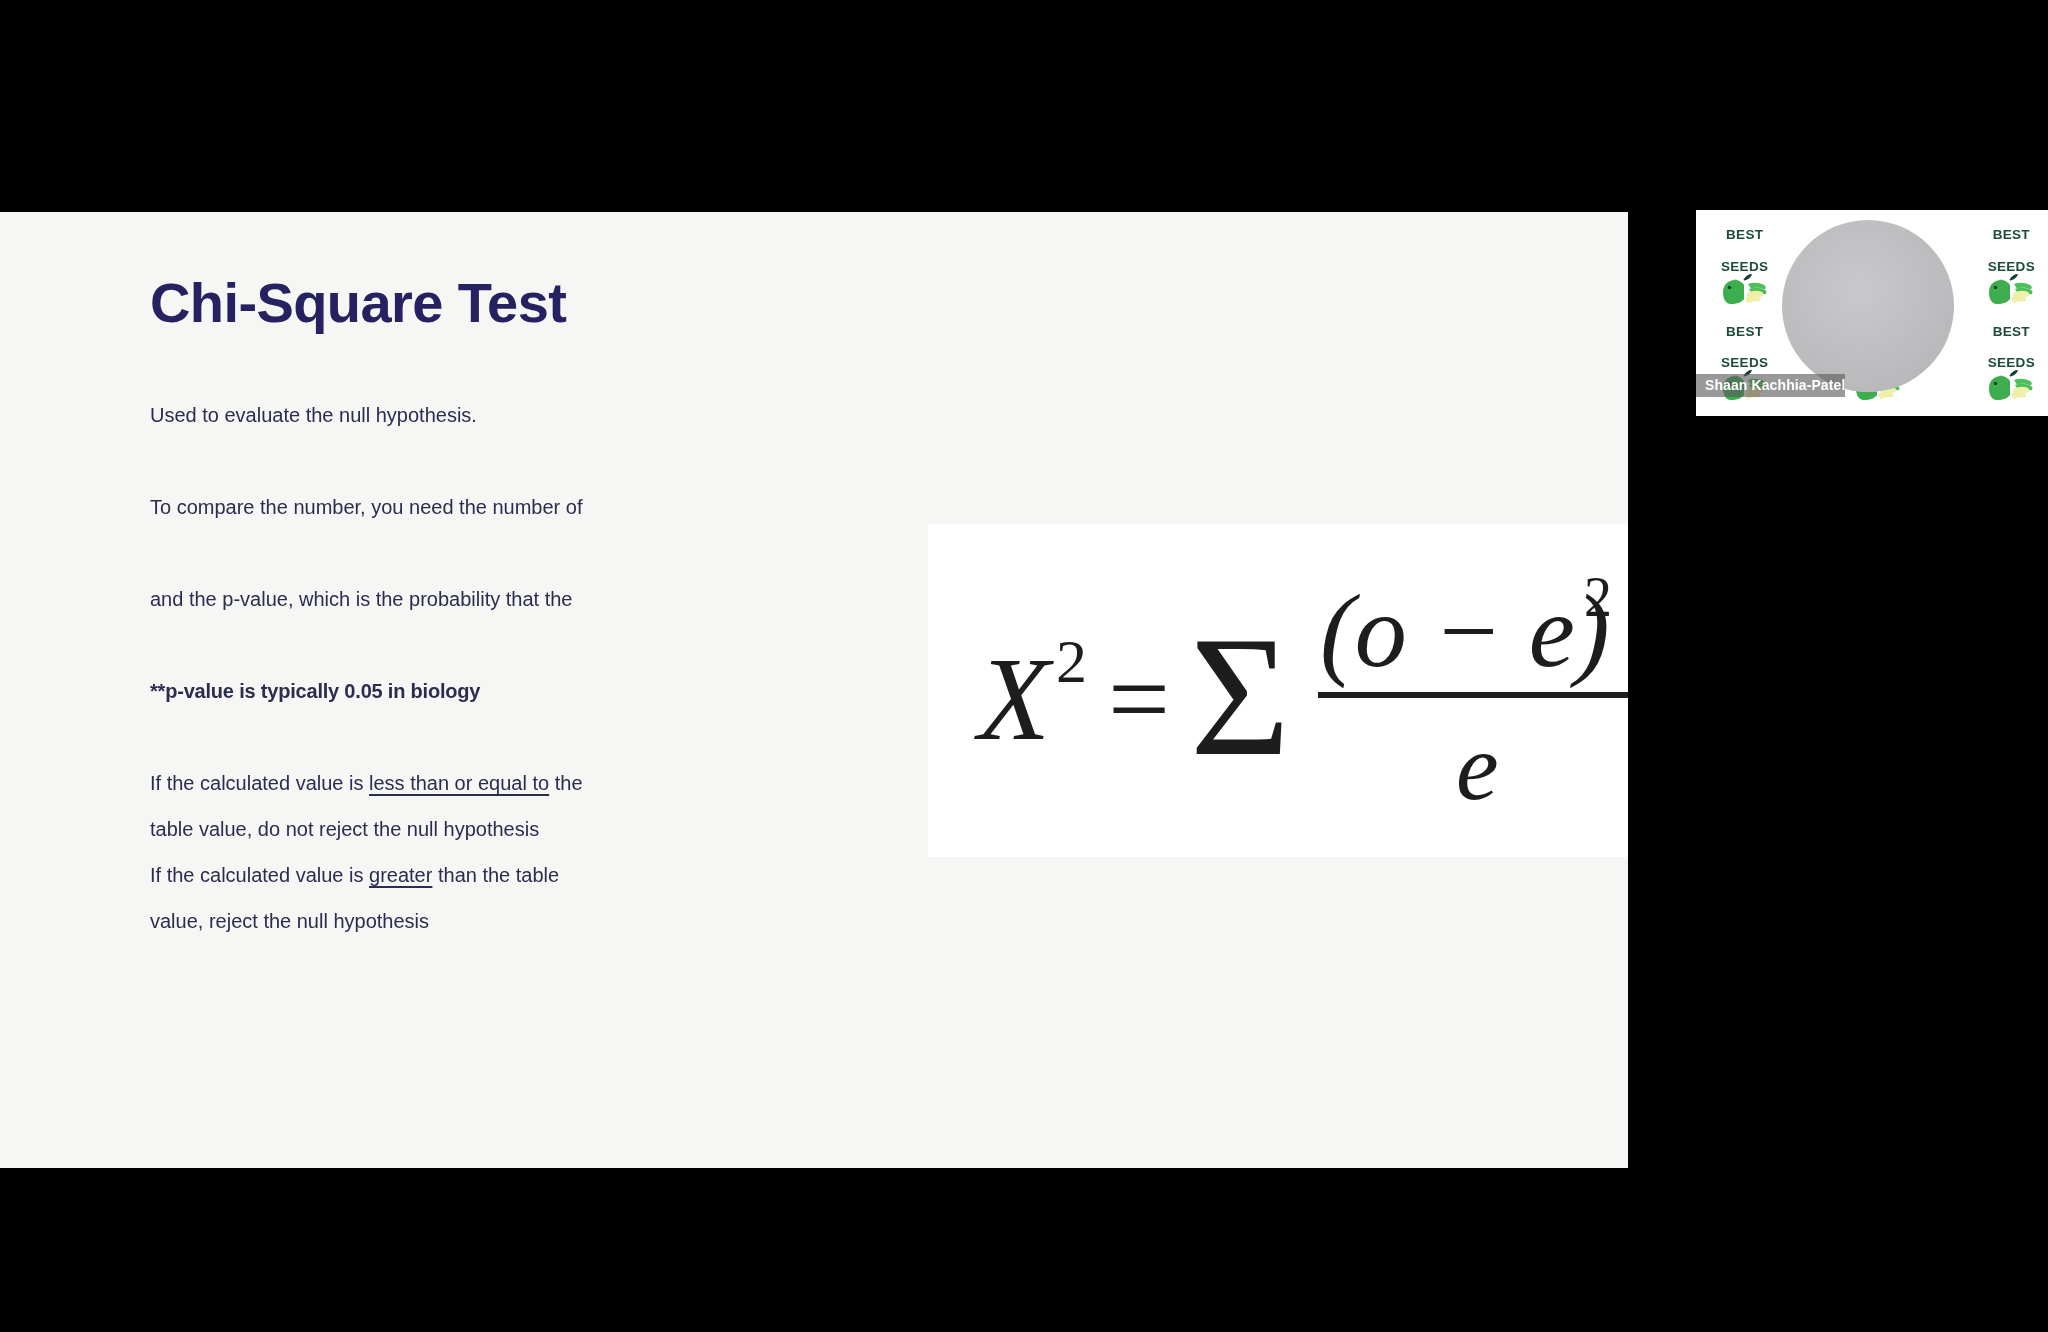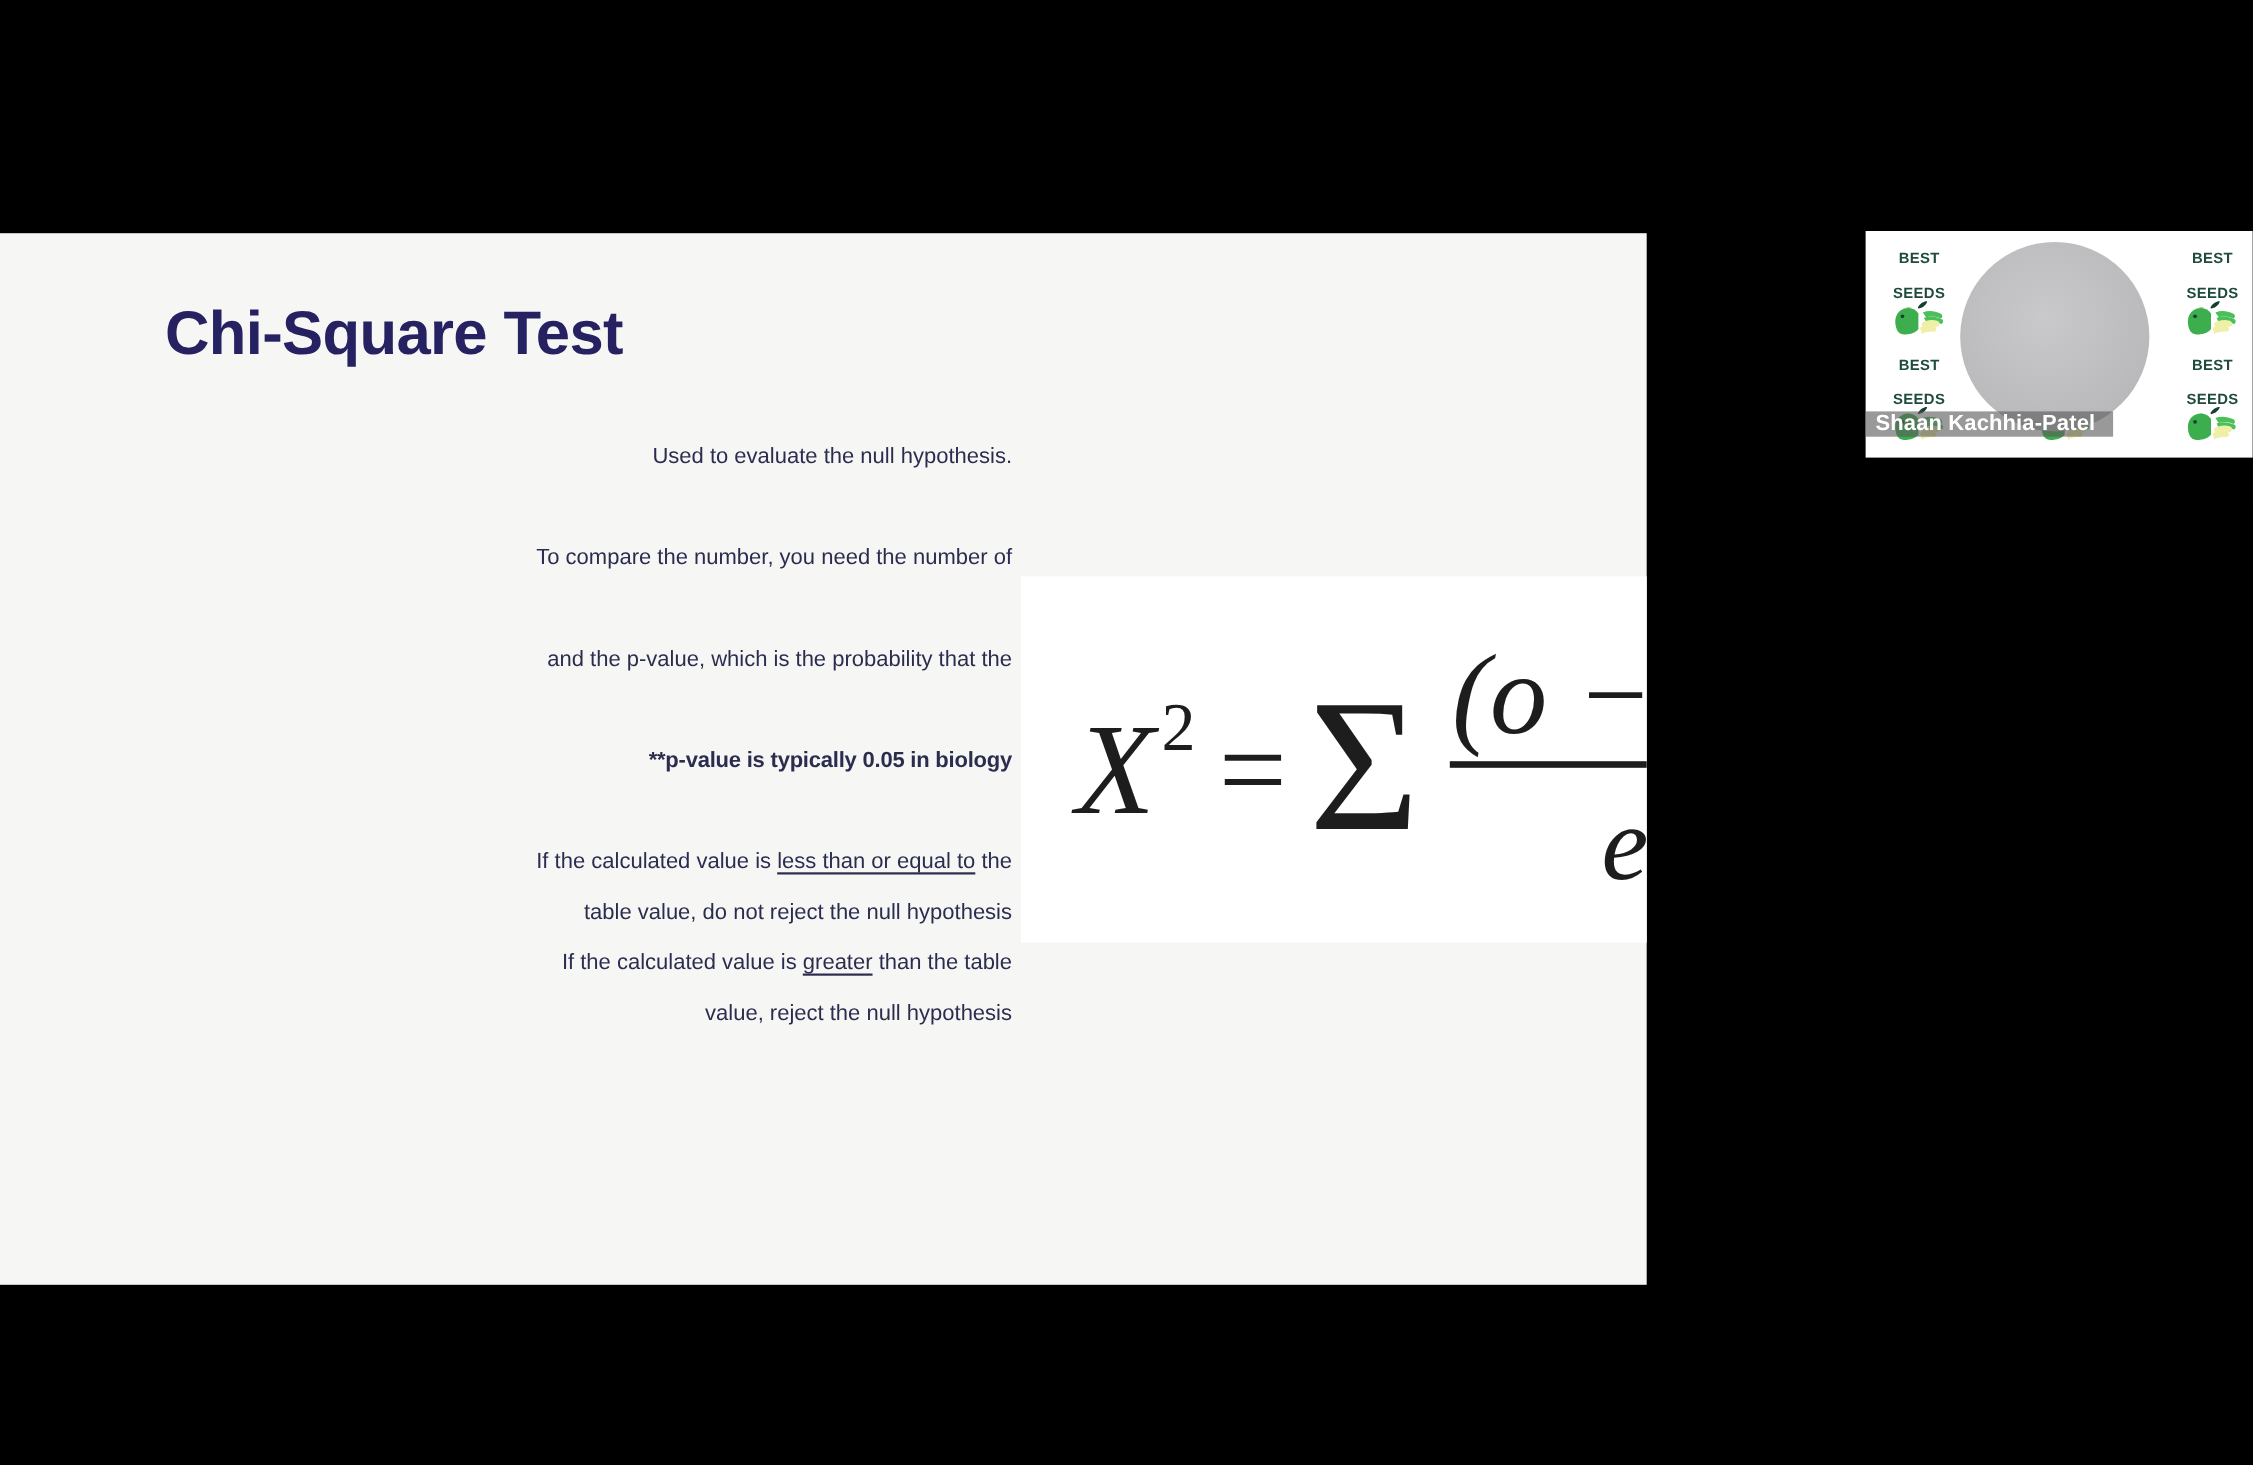--- a/index.html
+++ b/index.html
@@ -20,25 +20,24 @@
     width: 2048px;
     height: 1332px;
     background: #000000;
   }
 
   
   #slide {
     position: absolute;
     left: 0px;
     top: 212px;
-    width: 1497px;
+    width: 1628px;
     height: 956px;
     background: #f6f6f5;
     overflow: hidden;
-    text-align: right;
   }
 
   #slide-title {
     position: absolute;
     left: 150px;
     top: 62px;
     font-size: 56px;
     font-weight: 700;
     letter-spacing: -0.6px;
     color: #262262;
@@ -140,24 +139,24 @@
     width: 172px;
     height: 172px;
     border-radius: 50%;
     background: radial-gradient(circle at 45% 40%, #c9c9cb 0%, #bcbcbe 60%, #b2b2b5 100%);
   }
 
   #name-badge {
     position: absolute;
     left: 0px;
     bottom: 19px;
-    padding: 2px 16px 3px 9px;
+    padding: 2px 0 3px 9px;
     background: rgba(90,90,90,0.62);
     color: #ffffff;
-    font-size: 20px;
+    font-size: 14px;
     font-weight: 600;
     letter-spacing: 0.1px;
     line-height: 18px;
     white-space: nowrap;
   }
 </style>
 </head>
 <body>
 
 <div id="stage">

